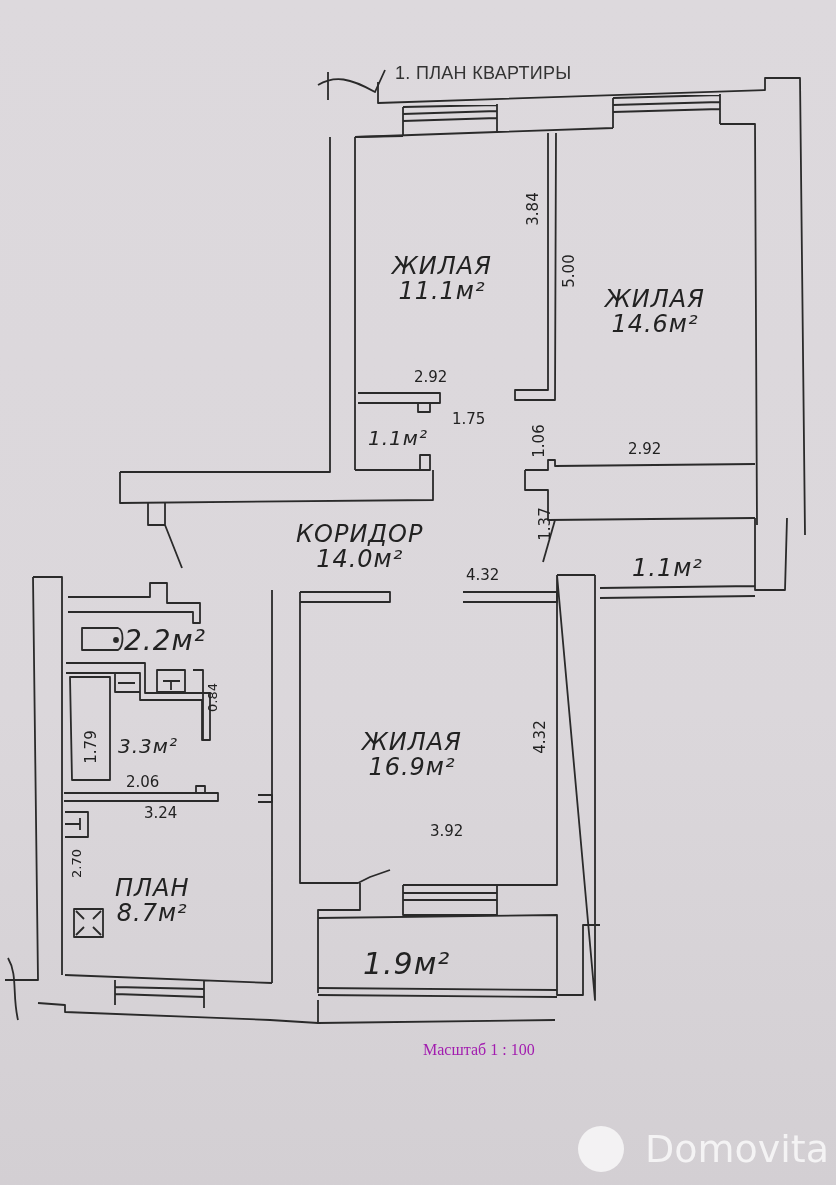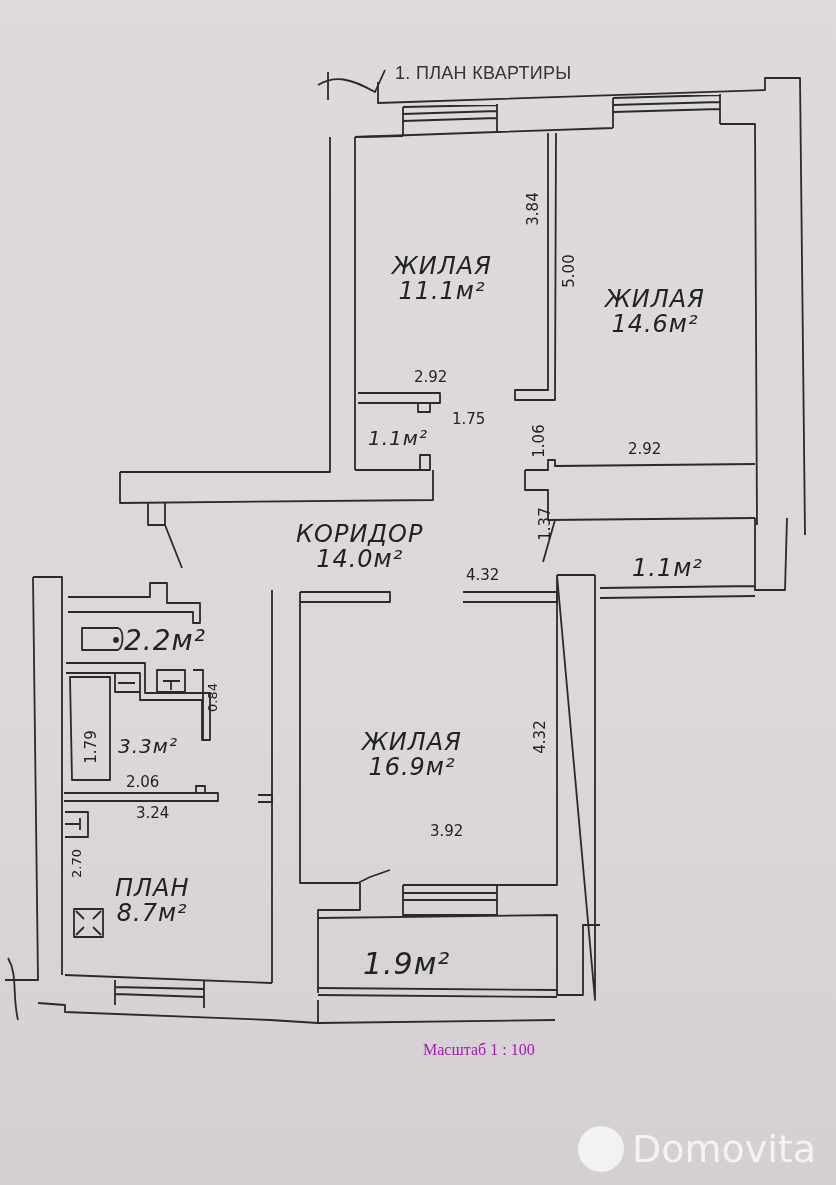--- a/index.html
+++ b/index.html
@@ -11,21 +11,21 @@
     }
     .sheet { position: absolute; left: 0; top: 0; width: 836px; height: 1185px;
       background: linear-gradient(180deg, #ddd9dd 0%, #dbd7db 60%, #d3cfd3 100%); }
     svg.plan { position: absolute; left: 0; top: 0; }
     .txt { position: absolute; color: #1a1a1a; white-space: nowrap; }
     .title { font-family: Liberation Sans, sans-serif; font-size: 18px; color: #333; letter-spacing: 0.3px; }
     .room { font-family: "DejaVu Sans", sans-serif; font-size: 24px; text-align: center; line-height: 1.05; letter-spacing: 1px; color: #222; font-weight: 300; font-style: italic; }
     .dim { font-family: "DejaVu Sans", sans-serif; font-size: 15px; color: #222; }
     .vert { transform: rotate(-90deg); transform-origin: center center; }
     .scale { font-family: Liberation Serif, serif; font-size: 16px; color: #a21caf; }
-    .wm { position: absolute; display: flex; align-items: center; gap: 8px; color: rgba(255,255,255,0.75); font-family: "DejaVu Sans", sans-serif; font-size: 38px; }
+    .wm { position: absolute; display: flex; align-items: center; gap: 21px; color: rgba(255,255,255,0.75); font-family: "DejaVu Sans", sans-serif; font-size: 38px; }
     .wm-dot { width: 46px; height: 46px; border-radius: 50%; background: rgba(255,255,255,0.72); }
   </style>
 </head>
 <body>
 
 <div class="sheet"></div>
 
 <svg class="plan" width="836" height="1185" viewBox="0 0 836 1185" fill="none" stroke="#2a2a2a" stroke-width="1.8" stroke-linejoin="round">
 
   <path d="M328 72 L328 100 M318 85 C335 75, 350 78, 375 92 L385 70"></path>
@@ -120,21 +120,21 @@
 <div class="txt dim" style="left:452px; top:410px;">1.75</div>
 <div class="txt dim vert" style="left:522px; top:432px;">1.06</div>
 <div class="txt dim" style="left:628px; top:440px;">2.92</div>
 <div class="txt dim vert" style="left:528px; top:515px;">1.37</div>
 <div class="txt dim" style="left:466px; top:566px;">4.32</div>
 <div class="txt dim vert" style="left:523px; top:728px;">4.32</div>
 <div class="txt dim" style="left:430px; top:822px;">3.92</div>
 <div class="txt dim vert" style="left:198px; top:690px; font-size:13px;">0.84</div>
 <div class="txt dim vert" style="left:74px; top:738px;">1.79</div>
 <div class="txt dim" style="left:126px; top:773px;">2.06</div>
-<div class="txt dim" style="left:136px; top:804px;">3.24</div>
+<div class="txt dim" style="left:144px; top:804px;">3.24</div>
 <div class="txt dim vert" style="left:62px; top:856px; font-size:13px;">2.70</div>
 
 <div class="txt scale" style="left:423px; top:1041px;">Масштаб 1 : 100</div>
 
 <div class="wm" style="left:578px; top:1126px;">
   <div class="wm-dot"></div>
   <span>Domovita</span>
 </div>
 
 </body></html>

